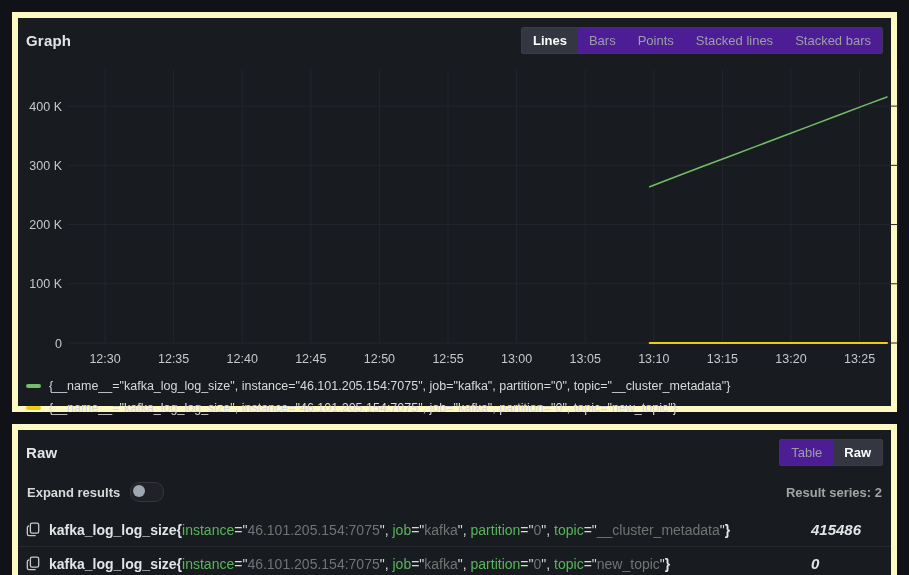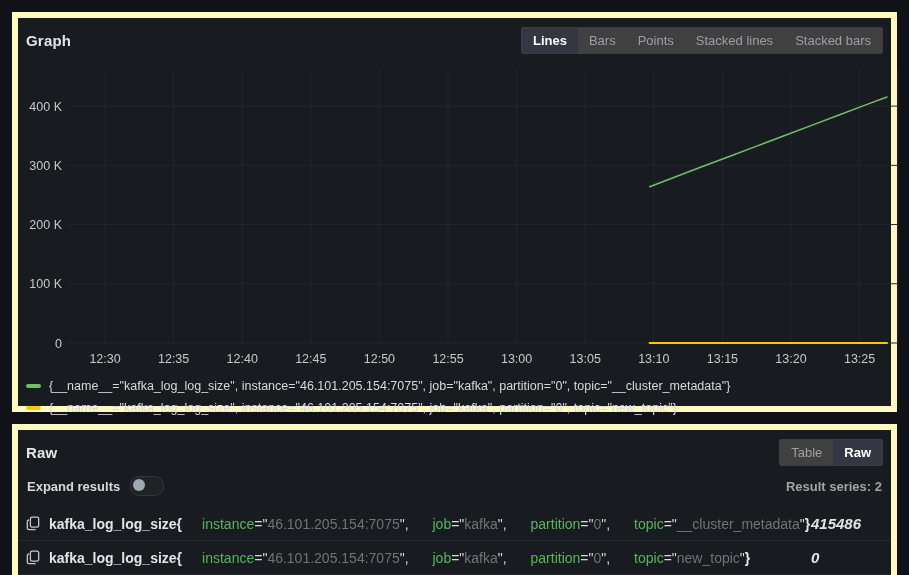--- a/index.html
+++ b/index.html
@@ -2,42 +2,42 @@
 <html><head>
 <meta charset="utf-8">
 <style>
   html,body{margin:0;padding:0;background:#111217;width:909px;height:575px;overflow:hidden;
     font-family:"Liberation Sans",sans-serif;color:#d8d9da;}
   .panel{position:absolute;left:12px;right:12px;background:#181b1f;border:6px solid #fef9c3;box-sizing:border-box;}
   #graph-panel{top:12px;height:400px;}
   #raw-panel{top:424px;height:158px;}
   .panel-header{display:flex;align-items:center;justify-content:space-between;padding:7px 8px 0 8px;height:30px;}
   .panel-title{font-size:15px;font-weight:700;color:#e3e4e6;letter-spacing:.2px;}
-  .btn-group{display:flex;border:1px solid #3a3d43;border-radius:2px;overflow:hidden;background:#404040;}
+  .btn-group{display:flex;border:1px solid #3a3d43;border-radius:2px;overflow:hidden;background:#4c1d95;}
   .btn-group .btn{padding:4px 11px;font-size:13px;line-height:17px;color:#9d9fa5;background:transparent;
     border:none;cursor:pointer;font-family:inherit;white-space:nowrap;}
   .btn-group .btn.selected{background:#343741;color:#ffffff;font-weight:600;}
   #chart{display:block;margin-top:2px;}
   .legend{padding:2px 8px 0 8px;}
   .legend-row{display:flex;align-items:center;height:22px;cursor:pointer;}
   .legend-dash{width:15px;height:4px;border-radius:2px;margin-right:8px;flex:0 0 auto;}
   .legend-label{font-size:12.5px;color:#d8d9da;white-space:nowrap;}
-  .controls-row{display:flex;align-items:center;justify-content:space-between;padding:0 9px;margin-top:8px;height:22px;}
+  .controls-row{display:flex;align-items:center;justify-content:space-between;padding:0 9px;margin-top:14px;height:22px;}
   .controls-left{display:flex;align-items:center;}
   .expand-label{font-size:13px;font-weight:700;color:#d8d9da;margin-right:10px;}
   .toggle{width:32px;height:18px;border-radius:9px;background:#202226;border:1px solid #34363c;position:relative;cursor:pointer;}
   .toggle .knob{position:absolute;left:2px;top:2px;width:12px;height:12px;border-radius:50%;background:#9fa7b3;}
   .result-series{font-size:13px;font-weight:700;color:#a3a3a3;}
   .rows{margin-top:10px;}
   .result-row{display:flex;align-items:center;height:33px;padding:0 8px 0 6px;border-bottom:1px solid #26282e;}
   .copy-btn{background:none;border:none;padding:0;margin:0 9px 0 2px;cursor:pointer;display:flex;align-items:center;}
   .copy-btn svg{stroke:#c7c8c9;fill:none;stroke-width:1.5;}
   .expr{flex:1;font-size:14px;white-space:nowrap;overflow:hidden;color:#d8d9da;}
   .expr .metric{font-weight:700;color:#e3e4e6;}
-  .expr .lname{color:#58b65c;margin-left:20px;}
+  .expr .lname{color:#58b65c;}
   .expr .lval{color:#737373;}
   .row-value{width:72px;font-size:15px;font-weight:700;color:#e3e4e6;text-align:left;font-style:italic;}
   text{font-family:"Liberation Sans",sans-serif;}
 </style>
 </head>
 <body>
 
 <div class="panel" id="graph-panel">
   <div class="panel-header">
     <div class="panel-title">Graph</div>

